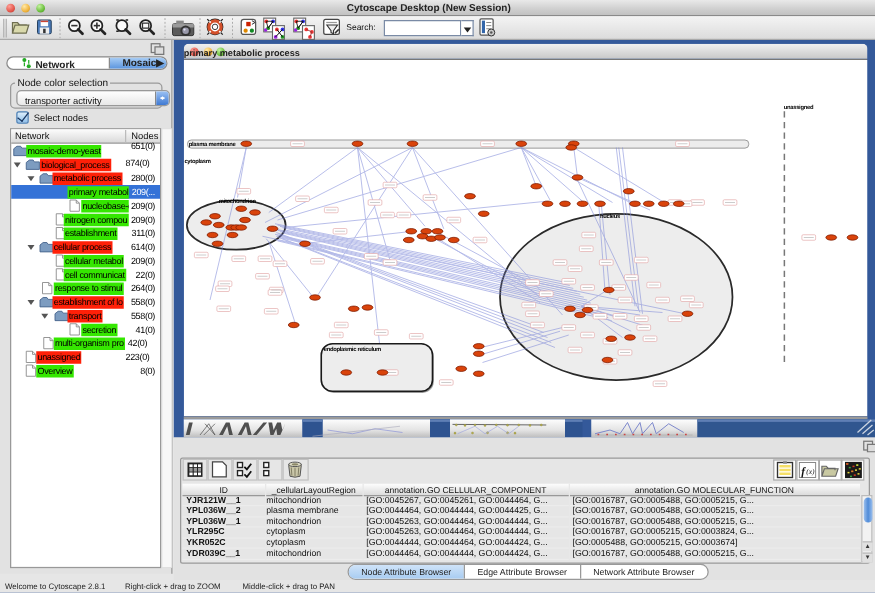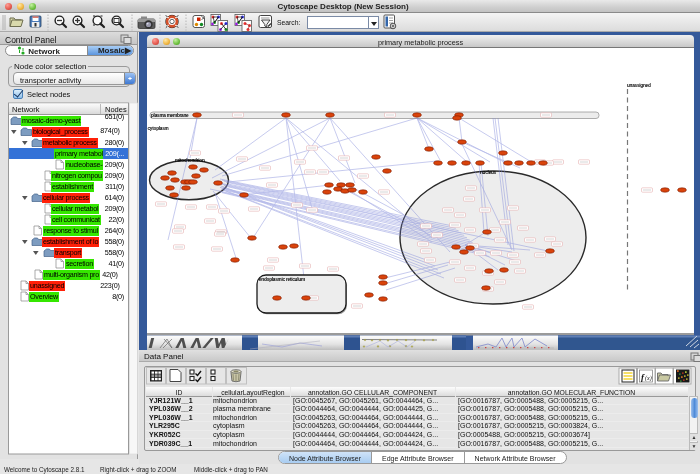--- a/index.html
+++ b/index.html
@@ -24,21 +24,21 @@
 #combo{position:absolute;left:13px;top:40px;width:123px;height:12.5px;background:linear-gradient(#fff,#e8e8e8);border:1px solid #999;border-radius:4px}
 #combo span{position:absolute;left:6px;top:2.5px;font-size:7.5px;color:#111}
 #combostep{position:absolute;right:0;top:0;width:11px;height:10.5px;background:linear-gradient(#9cc2f4,#3f79d2);border-radius:0 3px 3px 0;border-left:1px solid #888}
 #combostep:before{content:"";position:absolute;left:2.8px;top:2px;border:2.2px solid transparent;border-bottom:2.8px solid #fff}
 #combostep:after{content:"";position:absolute;left:2.8px;bottom:2px;border:2.2px solid transparent;border-top:2.8px solid #fff}
 #cbx{position:absolute;left:13px;top:57px;width:10px;height:10px;background:linear-gradient(#dceefb,#8fc0ec);border:1px solid #4a80b8;border-radius:2px}
 #cbx:after{content:"";position:absolute;left:2.2px;top:-2.5px;width:4px;height:8px;border:solid #16335e;border-width:0 1.7px 1.7px 0;transform:rotate(38deg)}
 #cbxlbl{position:absolute;left:27px;top:57.5px;font-size:7.5px;color:#111}
 #deskt{position:absolute;left:139px;top:32px;width:561px;height:318px;background:#34599a}
 #netwin{position:absolute;left:147px;top:35px;width:547px;height:13px;background:linear-gradient(#f0f0f0,#c8c8c8);border-bottom:1px solid #777;border-radius:4px 4px 0 0}
-#netwin .t{position:absolute;left:0;right:0;top:2.5px;text-align:center;font-size:7.3px;font-weight:normal;color:#222}
+#netwin .t{position:absolute;left:0;right:0;top:2.5px;text-align:left;font-size:7.3px;font-weight:bold;color:#222}
 #dp{position:absolute;left:139px;top:350px;width:561px;height:114px;background:#e2e2e2}
 #dphead{position:absolute;left:0;top:0;width:561px;height:12px;background:linear-gradient(#e0e0e0,#c9c9c9);border-bottom:1px solid #aaa}
 #dphead span{position:absolute;left:5px;top:2px;font-size:8px;color:#111}
 #dpinner{position:absolute;left:5px;top:16px;width:552px;height:85px;border:1px solid #999;background:#e6e6e6;border-radius:2px}
 #dphdr{position:absolute;left:146px;top:387px;width:542px;height:9.5px;background:linear-gradient(#fdfdfd,#dcdcdc);border-bottom:1px solid #999;font-size:6.8px;color:#111}
 #dphdr span{position:absolute;top:1.5px;width:100px;text-align:center}
 .dr{position:absolute;left:146px;width:542px;height:8.6px;line-height:8.8px;font-size:7px;color:#111;border-bottom:0.5px solid #ececec;white-space:nowrap}
 .dr .c1{position:absolute;left:3px;font-weight:bold}
 .dr .c2{position:absolute;left:67px}
 .dr .c3{position:absolute;left:147px}
@@ -520,23 +520,20 @@
     </g>
     <rect x="558" y="335.5" width="142" height="14.5" fill="#30568f"></rect>
     <rect x="558" y="335.5" width="142" height="2" fill="#5f7fb5"></rect>
     <g stroke="#cdd5e2" stroke-width="1">
       <line x1="686" y1="346" x2="697" y2="336"></line>
       <line x1="690" y1="347" x2="698" y2="340"></line>
       <line x1="694" y1="348" x2="699" y2="344"></line>
     </g>
 </svg>
 <div id="cp">
- <div id="cphead">
-      <span>Control Panel</span>
-    </div>
  <svg class="abs" style="left:120px;top:2px" width="12" height="10" viewBox="0 0 12 10">
       <rect x="1" y="1" width="7" height="7" fill="none" stroke="#777" stroke-width="1"></rect>
       <rect x="4" y="3.5" width="7" height="6" fill="#ddd" stroke="#777" stroke-width="1"></rect>
     </svg>
  <div id="tabs">
    <div class="seg" id="tabnet"><svg width="9" height="9" style="vertical-align:-1px" viewBox="0 0 9 9">
           <circle cx="2.5" cy="2" r="1.6" fill="#2a2"></circle>
           <circle cx="6" cy="7" r="1.6" fill="#2a2"></circle>
           <path d="M2.5 4 v3 M6 2 v3" stroke="#2a2" stroke-width="1"></path>
         </svg> Network</div>
@@ -634,23 +631,20 @@
     <span class="trh" style="left:65px;top:258.5px;max-width:38px;background:#35e700">secretion</span>
     <span class="trh" style="left:95px;top:258.5px;width:30px;text-align:right;color:#000">41(0)</span>
     <span class="trh" style="left:43px;top:269.5px;max-width:60px;background:#35e700">multi-organism pro</span>
     <span class="trh" style="left:95px;top:269.5px;width:30px;text-align:center;color:#000">42(0)</span>
     <span class="trh" style="left:29px;top:280.5px;max-width:74px;background:#ff2008">unassigned</span>
     <span class="trh" style="left:95px;top:280.5px;width:30px;text-align:center;color:#000">223(0)</span>
     <span class="trh" style="left:29px;top:291.5px;max-width:74px;background:#35e700">Overview</span>
     <span class="trh" style="left:95px;top:291.5px;width:30px;text-align:right;color:#000">8(0)</span>
   </div>
 <div id="dp">
- <div id="dphead">
-      <span>Data Panel</span>
-    </div>
  <svg class="abs" style="left:551px;top:1.5px" width="12" height="10" viewBox="0 0 12 10">
       <rect x="1" y="1" width="7" height="7" fill="none" stroke="#777" stroke-width="1"></rect>
       <rect x="4" y="3.5" width="7" height="6" fill="#ddd" stroke="#777" stroke-width="1"></rect>
     </svg>
  <div id="dpinner"></div>
 </div>
 <svg class="abs" style="left:0;top:350px" width="700" height="124" viewBox="0 350 700 124">
     <rect x="146.5" y="367.5" width="19" height="16.5" fill="none" stroke="#c0c0c0" stroke-width="1"></rect>
     <rect x="166.5" y="367.5" width="19" height="16.5" fill="none" stroke="#c0c0c0" stroke-width="1"></rect>
     <rect x="186.5" y="367.5" width="19" height="16.5" fill="none" stroke="#c0c0c0" stroke-width="1"></rect>

